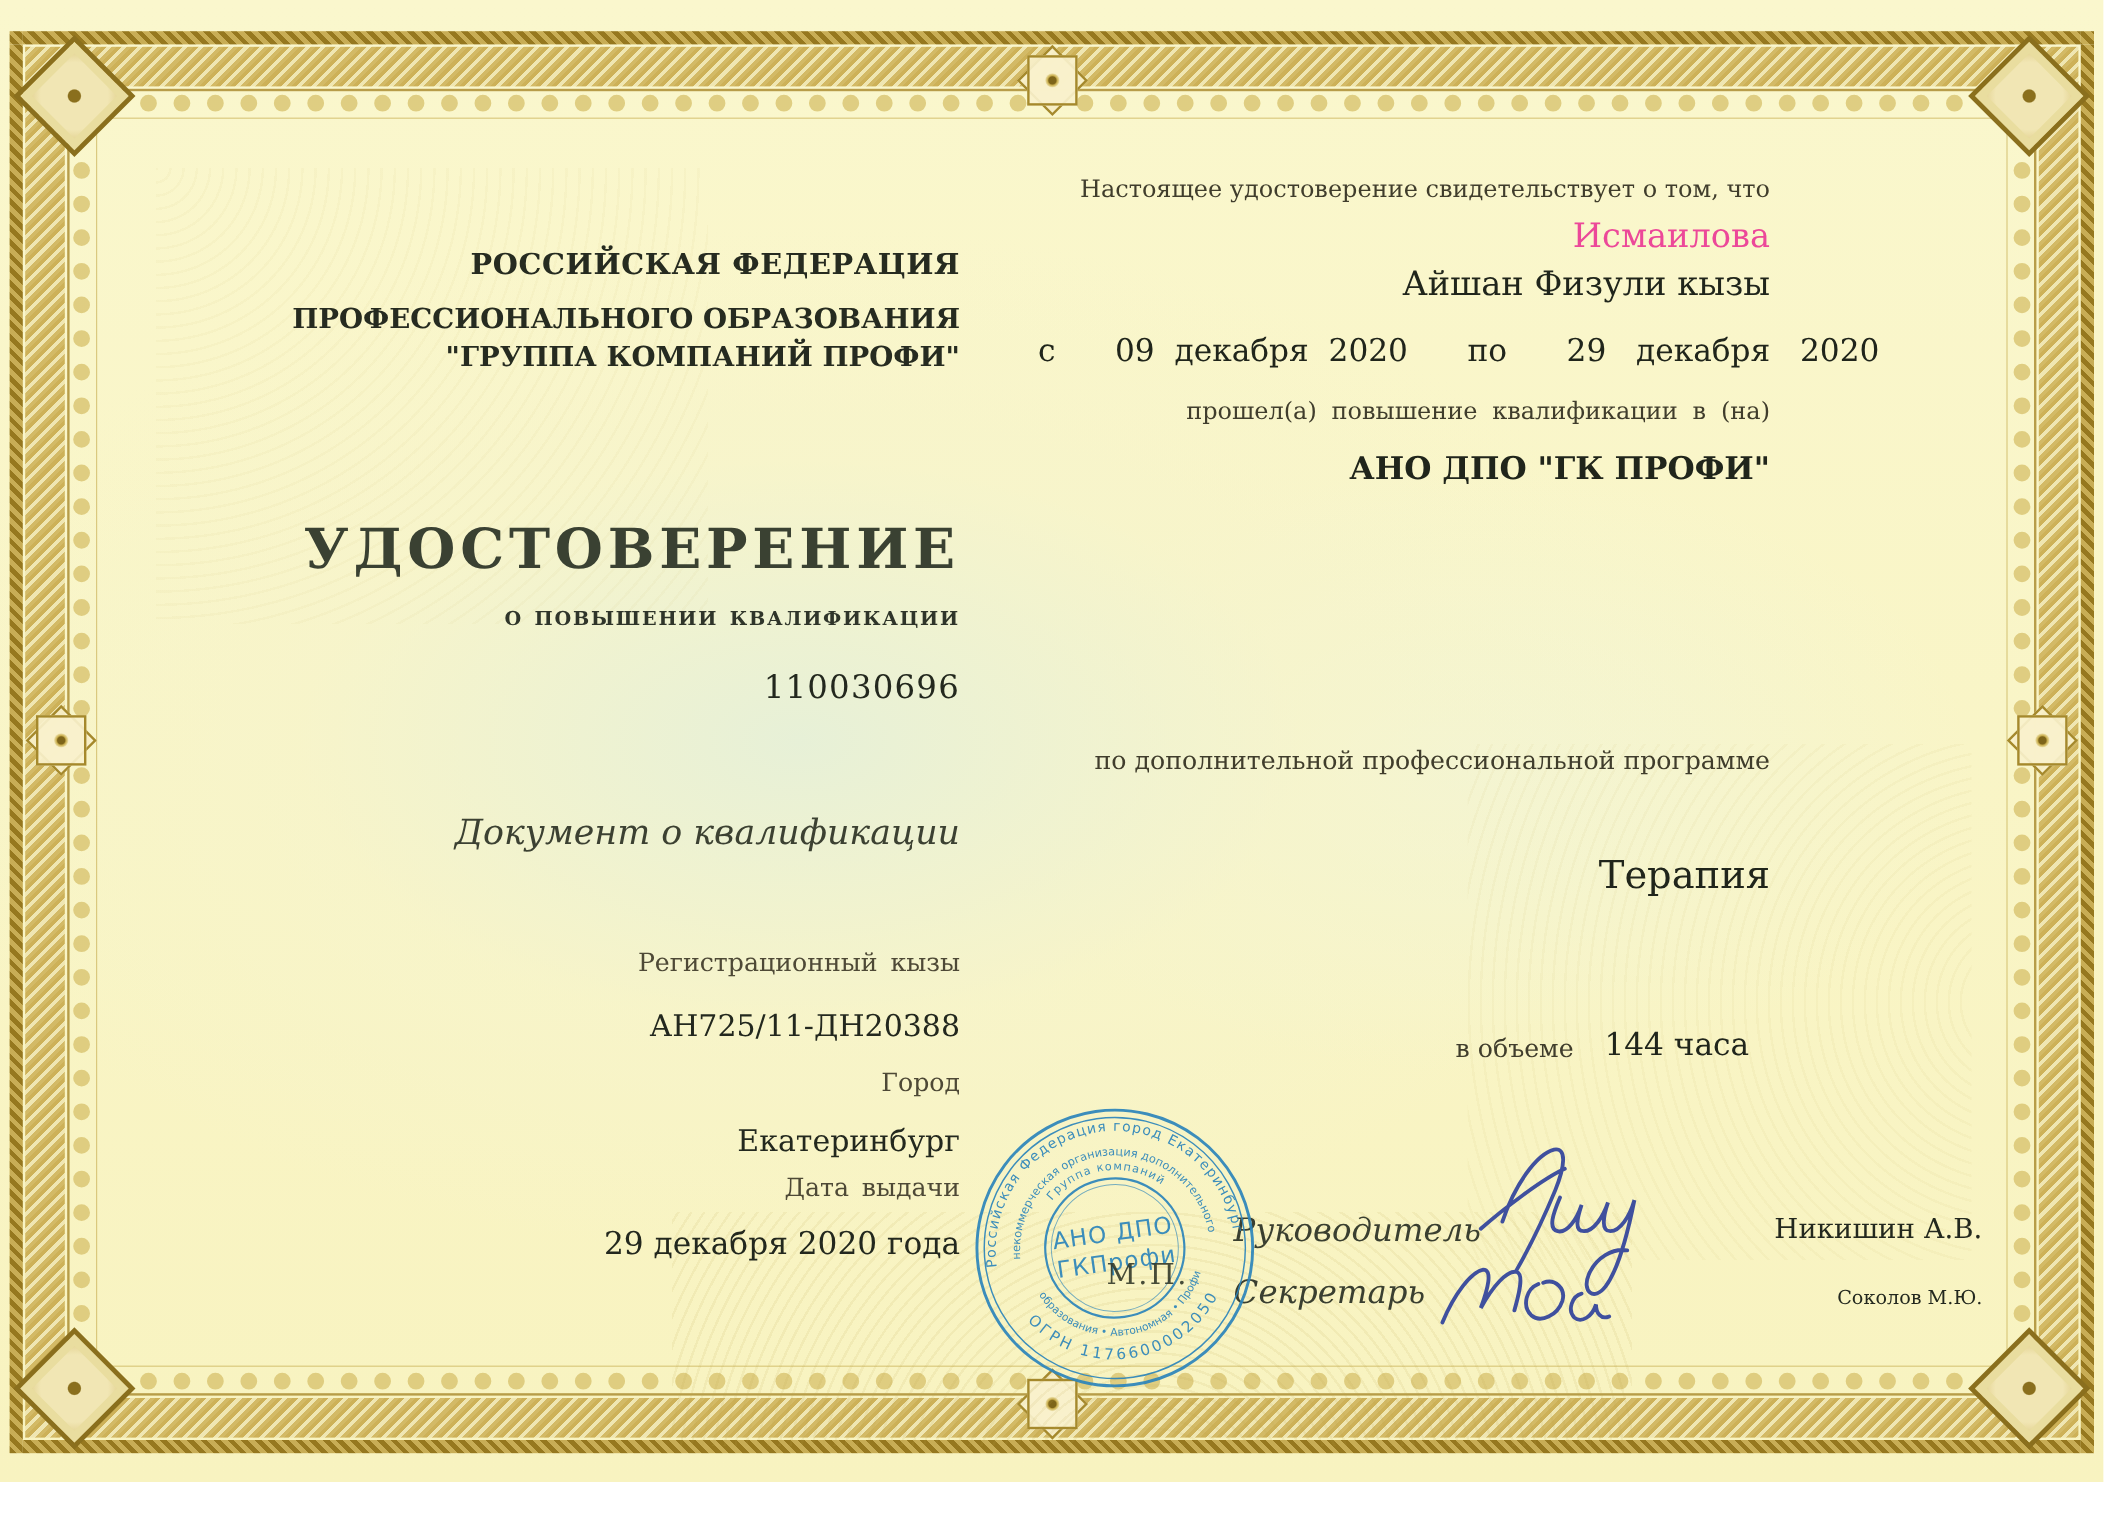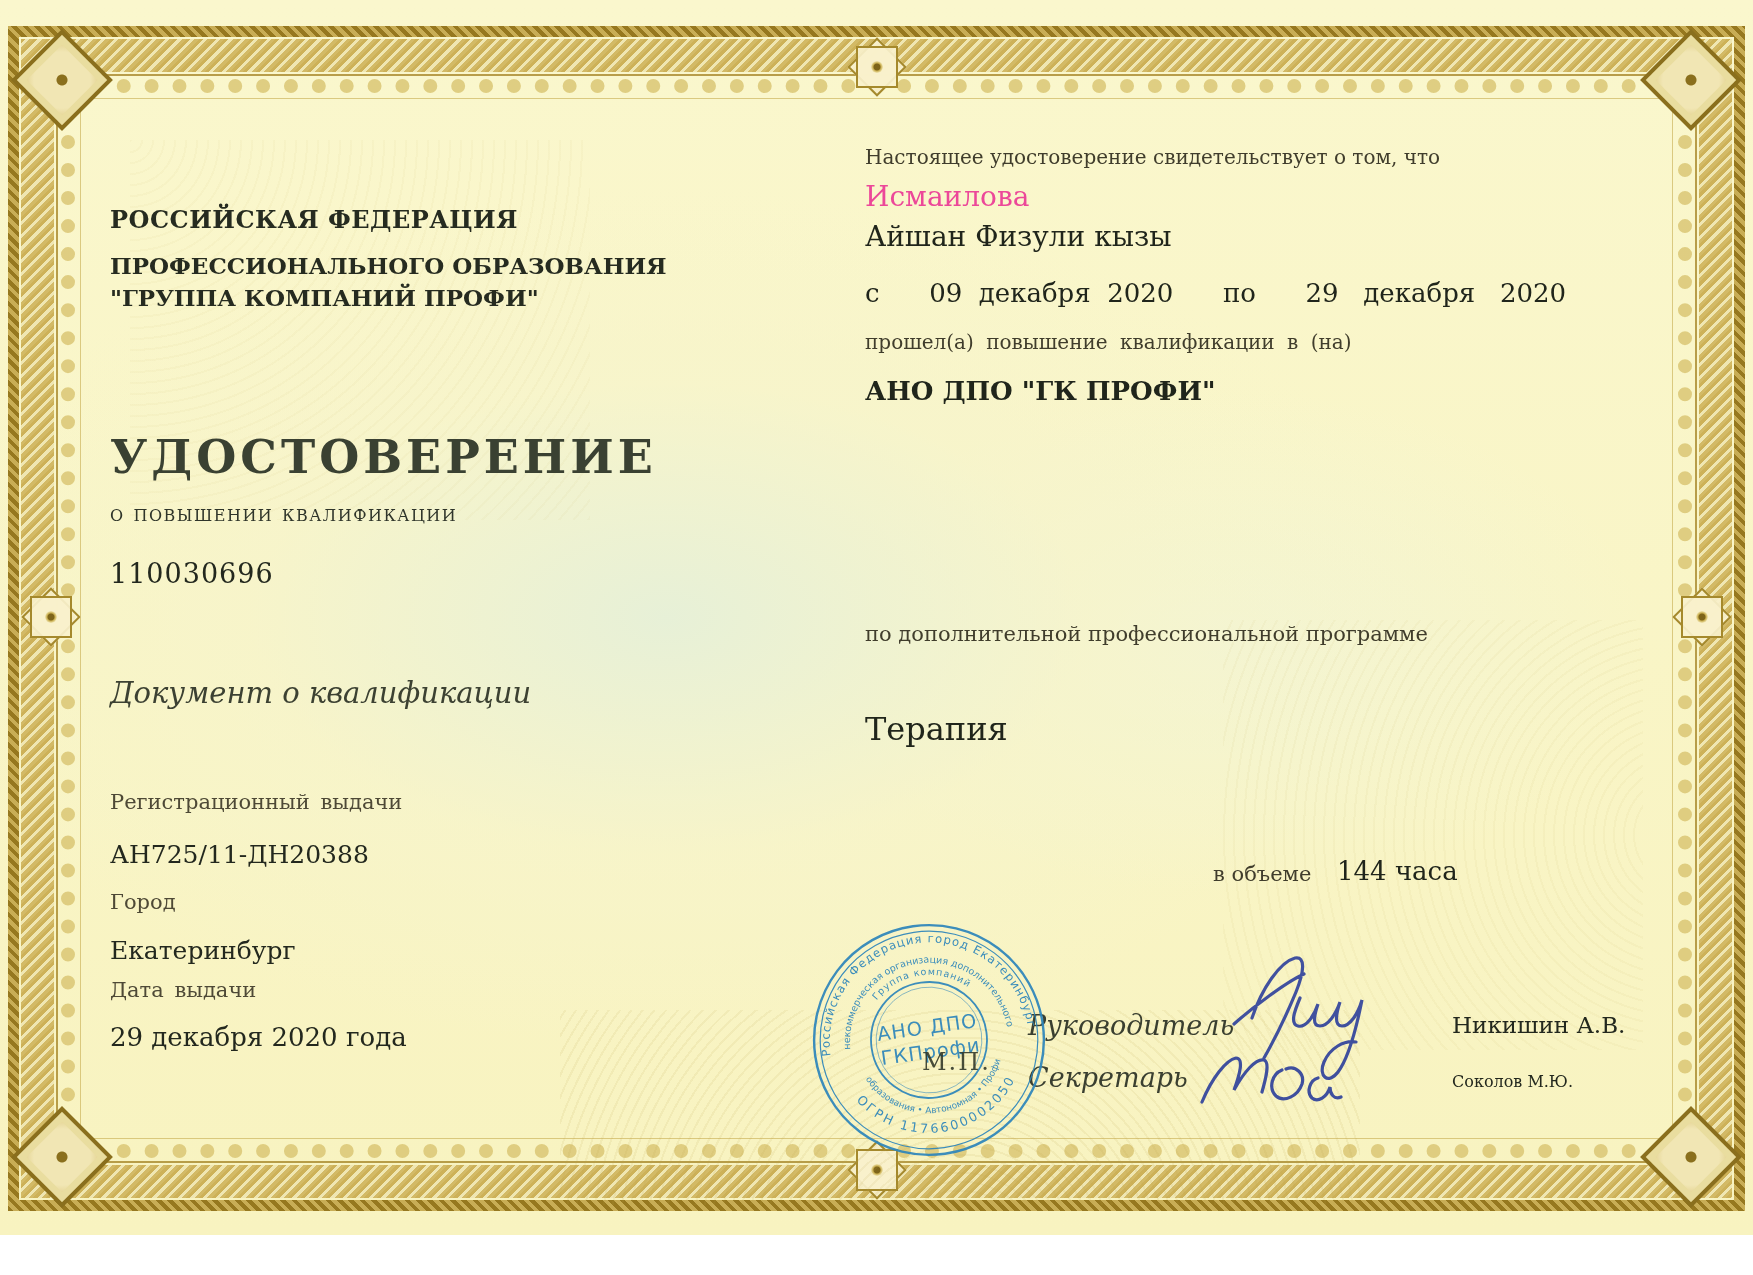--- a/index.html
+++ b/index.html
@@ -63,29 +63,29 @@
   .wm{position:absolute;pointer-events:none;}
   .wm1{left:560px;top:1010px;width:800px;height:195px;
     background:repeating-radial-gradient(circle at 50% 130%, rgba(186,162,74,.20) 0 2px, transparent 2px 9px);opacity:.55;}
   .wm2{left:130px;top:140px;width:460px;height:380px;
     background:repeating-radial-gradient(circle at 0% 0%, rgba(186,162,74,.10) 0 2px, transparent 2px 11px);opacity:.5;}
   .wm3{right:110px;top:620px;width:420px;height:430px;
     background:repeating-radial-gradient(circle at 110% 50%, rgba(186,162,74,.12) 0 2px, transparent 2px 10px);opacity:.5;}
   .white-strip{position:absolute;left:0;right:0;bottom:0;height:40px;background:#fff;}
 
   
-  .txt{position:absolute;text-align:left;color:#23281e;}
+  .txt{position:absolute;text-align:right;color:#23281e;}
   .olive{color:#4e4936;}
   .leftcol{left:110px;width:690px;}
   .rightcol{left:865px;width:610px;}
 
   .rf{top:205px;font-size:24px;font-weight:bold;letter-spacing:.5px;color:#262b20;}
   .orgblock{top:250px;font-size:23px;font-weight:bold;line-height:32px;color:#262b20;}
   .title{top:430px;font-size:46px;font-weight:bold;letter-spacing:4px;color:#3a4132;}
-  .subtitle{top:500px;font-size:23px;font-weight:normal;font-variant:small-caps;letter-spacing:1.5px;color:#2f352a;}
+  .subtitle{top:500px;font-size:23px;font-weight:bold;font-variant:small-caps;letter-spacing:1.5px;color:#2f352a;}
   .number{top:558px;font-size:27px;letter-spacing:1px;}
   .docqual{top:676px;font-size:29px;font-style:italic;color:#3c4132;}
   .reglabel{top:790px;font-size:21px;word-spacing:4px;}
   .regval{top:840px;font-size:25px;}
   .citylabel{top:890px;font-size:21px;}
   .cityval{top:936px;font-size:25px;}
   .datelabel{top:978px;font-size:21px;word-spacing:4px;}
   .dateval{top:1022px;font-size:26px;}
 
   .intro{top:145px;font-size:20px;color:#403d2c;}
@@ -155,21 +155,21 @@
 
 <div class="txt leftcol rf">РОССИЙСКАЯ ФЕДЕРАЦИЯ</div>
 <div class="txt leftcol orgblock">
   <div>ПРОФЕССИОНАЛЬНОГО ОБРАЗОВАНИЯ</div>
   <div>"ГРУППА КОМПАНИЙ ПРОФИ"</div>
 </div>
 <div class="txt leftcol title">УДОСТОВЕРЕНИЕ</div>
 <div class="txt leftcol subtitle">о повышении квалификации</div>
 <div class="txt leftcol number">110030696</div>
 <div class="txt leftcol docqual">Документ о квалификации</div>
-<div class="txt leftcol olive reglabel">Регистрационный выдачи</div>
+<div class="txt leftcol olive reglabel">Регистрационный кызы</div>
 <div class="txt leftcol regval">АН725/11-ДН20388</div>
 <div class="txt leftcol olive citylabel">Город</div>
 <div class="txt leftcol cityval">Екатеринбург</div>
 <div class="txt leftcol olive datelabel">Дата выдачи</div>
 <div class="txt leftcol dateval">29 декабря 2020 года</div>
 
 <div class="txt rightcol intro">Настоящее удостоверение свидетельствует о том, что</div>
 <div class="txt rightcol holder1">Исмаилова</div>
 <div class="txt rightcol holder2">Айшан Физули кызы</div>
 <div class="txt rightcol period">с      09  декабря  2020      по      29   декабря   2020</div>

